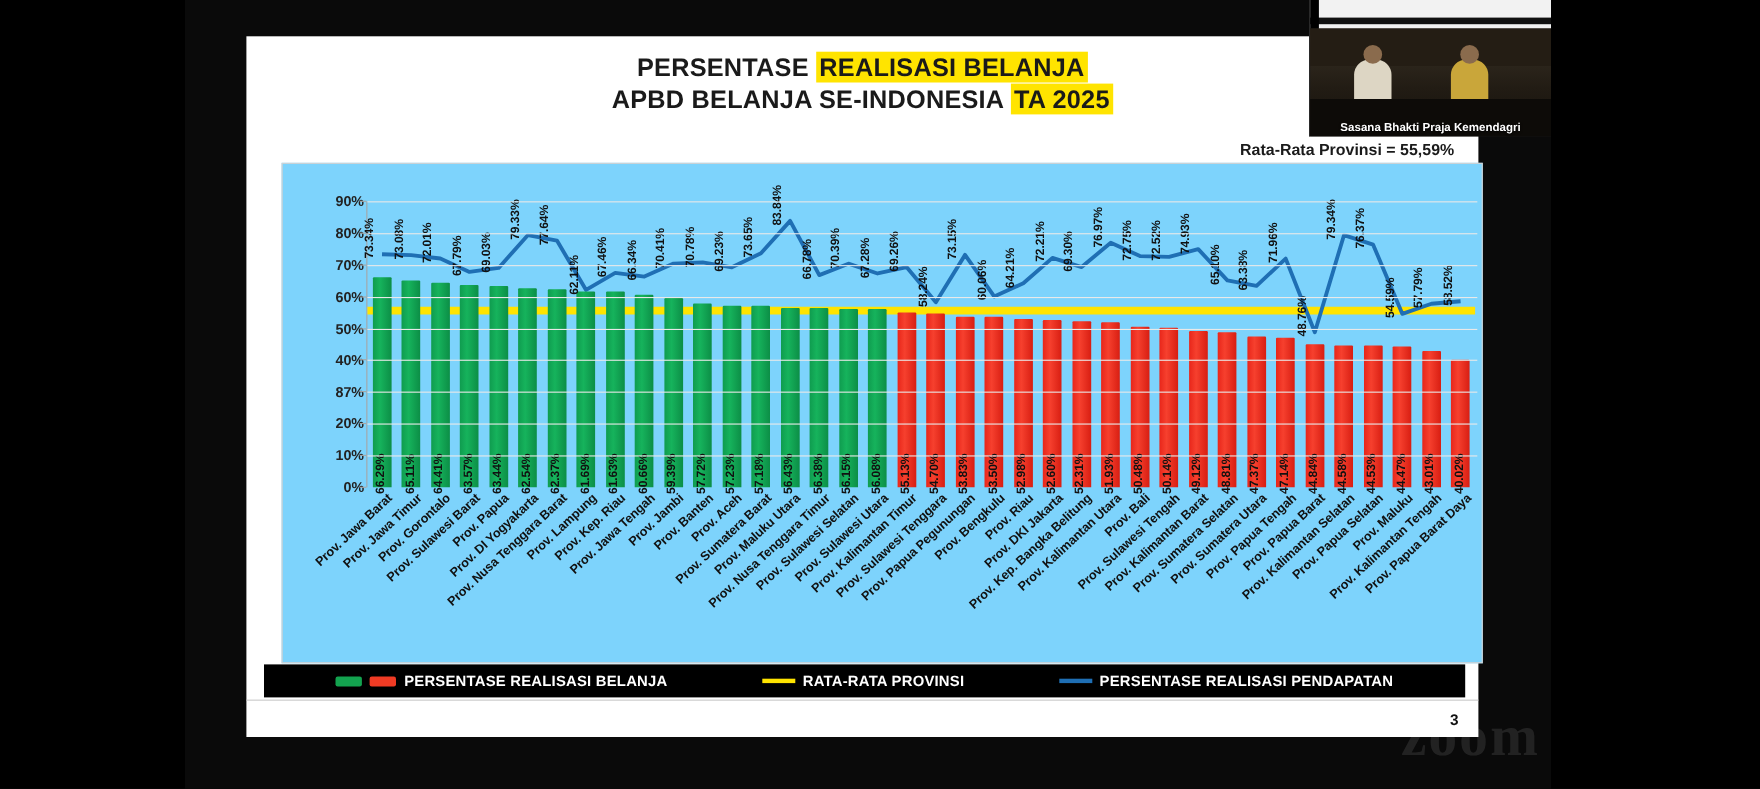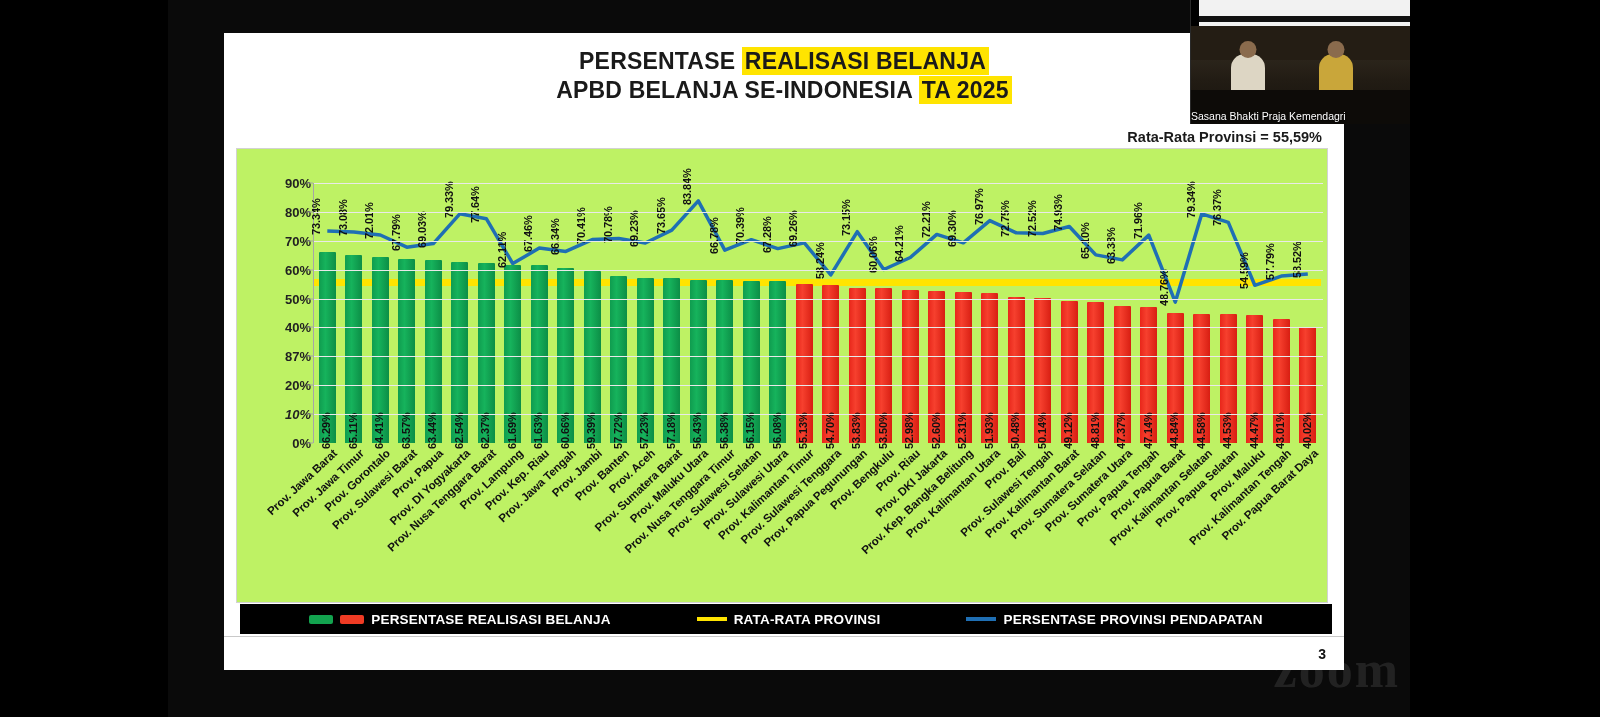--- a/index.html
+++ b/index.html
@@ -39,24 +39,24 @@
 
   
   .avg-note {
     position: absolute; right: 22px; top: 96px;
     font-size: 14.5px; font-weight: bold; color: #1a1a1a;
   }
 
   
   .plot-frame {
     position: absolute;
-    left: 12px; top: 115px;
+    left: 32px; top: 115px;
     width: 1092px; height: 455px;
     border: 1px solid #d2d2d2;
-    background: #bef264;
+    background: #7dd3fc;
   }
 
   
   .yaxis { position: absolute; left: 18px; top: 34px; width: 56px; height: 260px; }
   .ytick {
     position: absolute; right: 0; width: 56px;
     text-align: right;
     font-size: 13px; font-weight: bold; color: #222;
     transform: translateY(-50%);
   }
@@ -150,22 +150,22 @@
     background: linear-gradient(#3a3226 0%, #221c14 55%, #15110c 100%);
   }
   .pip-wall { position: absolute; left: 0; top: 0; width: 100%; height: 34px; background: #241d14; }
   .pip-table { position: absolute; left: 0; bottom: 0; width: 100%; height: 34px; background: #0d0b08; }
   .pip-person { position: absolute; bottom: 30px; width: 34px; height: 40px; border-radius: 14px 14px 3px 3px; }
   .pip-person.a { left: 40px; background: #ddd6c4; }
   .pip-person.b { left: 128px; background: #c9a63a; }
   .pip-head { position: absolute; left: 50%; top: -13px; transform: translateX(-50%); width: 17px; height: 17px; border-radius: 50%; background: #8a6b4d; }
   .pip-caption {
     position: absolute; left: 0; bottom: 2px; width: 100%;
-    text-align: left;
-    color: #fff; font-size: 10.5px; font-weight: normal;
+    text-align: center;
+    color: #fff; font-size: 10.5px; font-weight: bold;
     text-shadow: 0 1px 2px #000;
     white-space: nowrap;
   }
   .pip-black-notch { position: absolute; left: 0; top: 0; width: 8px; height: 32px; background: #000; }
 
   
   .watermark {
     position: absolute; right: 200px; bottom: 18px;
     font-size: 52px; font-weight: bold; color: rgba(255,255,255,0.10);
     letter-spacing: 2px; z-index: 5;
@@ -200,21 +200,21 @@
       <div class="axis-line"></div>
       <div class="yaxis">
           <div class="ytick" style="top: 0px;">90%</div>
           <div class="ytick" style="top: 28.8889px;">80%</div>
           <div class="ytick" style="top: 57.7778px;">70%</div>
           <div class="ytick" style="top: 86.6667px;">60%</div>
           <div class="ytick" style="top: 115.556px;">50%</div>
           <div class="ytick" style="top: 144.444px;">40%</div>
           <div class="ytick" style="top: 173.333px;">87%</div>
           <div class="ytick" style="top: 202.222px;">20%</div>
-          <div class="ytick" style="top: 231.111px; font-style: italic;">10%</div>
+          <div class="ytick" style="top: 231.111px;">10%</div>
           <div class="ytick" style="top: 260px;">0%</div>
         </div>
       <div class="canvas">
         <svg class="series" viewBox="0 0 1007 260" preserveAspectRatio="none">
           <polyline id="avg-line" fill="none" stroke="#ffe400" stroke-width="7" points="0,99.4 1007,99.4"></polyline>
           <polyline id="rev-line" fill="none" stroke="#1f6fb4" stroke-width="3.5" stroke-linejoin="round" points="13.3,48.1 39.8,48.9 66.3,52.0 92.8,64.2 119.3,60.6 145.8,30.8 172.3,35.7 198.8,80.6 225.3,65.1 251.8,68.4 278.3,56.6 304.8,55.5 331.3,60.0 357.8,47.2 384.3,17.8 410.8,67.1 437.3,56.7 463.8,65.6 490.3,59.9 516.8,91.8 543.3,48.7 569.8,86.5 596.3,74.5 622.8,51.4 649.3,59.8 675.8,37.6 702.3,49.8 728.8,50.5 755.3,43.5 781.8,71.9 808.3,76.9 834.8,52.1 861.3,119.1 887.8,30.8 914.3,39.4 940.8,102.3 967.3,93.1 993.8,90.9"></polyline>
         </svg>
       <div class="bar g" style="left: 4.505px; width: 17.49px; height: 191.504px;"></div>
           <div class="bar-label" style="left: 18.25px; top: 254px;">66.29%</div>
           <div class="bar g" style="left: 31.005px; width: 17.49px; height: 188.096px;"></div>
@@ -396,21 +396,21 @@
         <span class="sw green"></span>
         <span class="sw red"></span>
         <span class="leg-text">PERSENTASE REALISASI BELANJA</span>
       </div>
       <div class="leg-item">
         <span class="sw yellow"></span>
         <span class="leg-text">RATA-RATA PROVINSI</span>
       </div>
       <div class="leg-item">
         <span class="sw blue"></span>
-        <span class="leg-text">PERSENTASE PROVINSI PENDAPATAN</span>
+        <span class="leg-text">PERSENTASE REALISASI PENDAPATAN</span>
       </div>
     </div>
 
     <div class="footer">
       <span class="page-num">3</span>
     </div>
   </div>
 
   <div class="pip">
     <div class="pip-screen">

